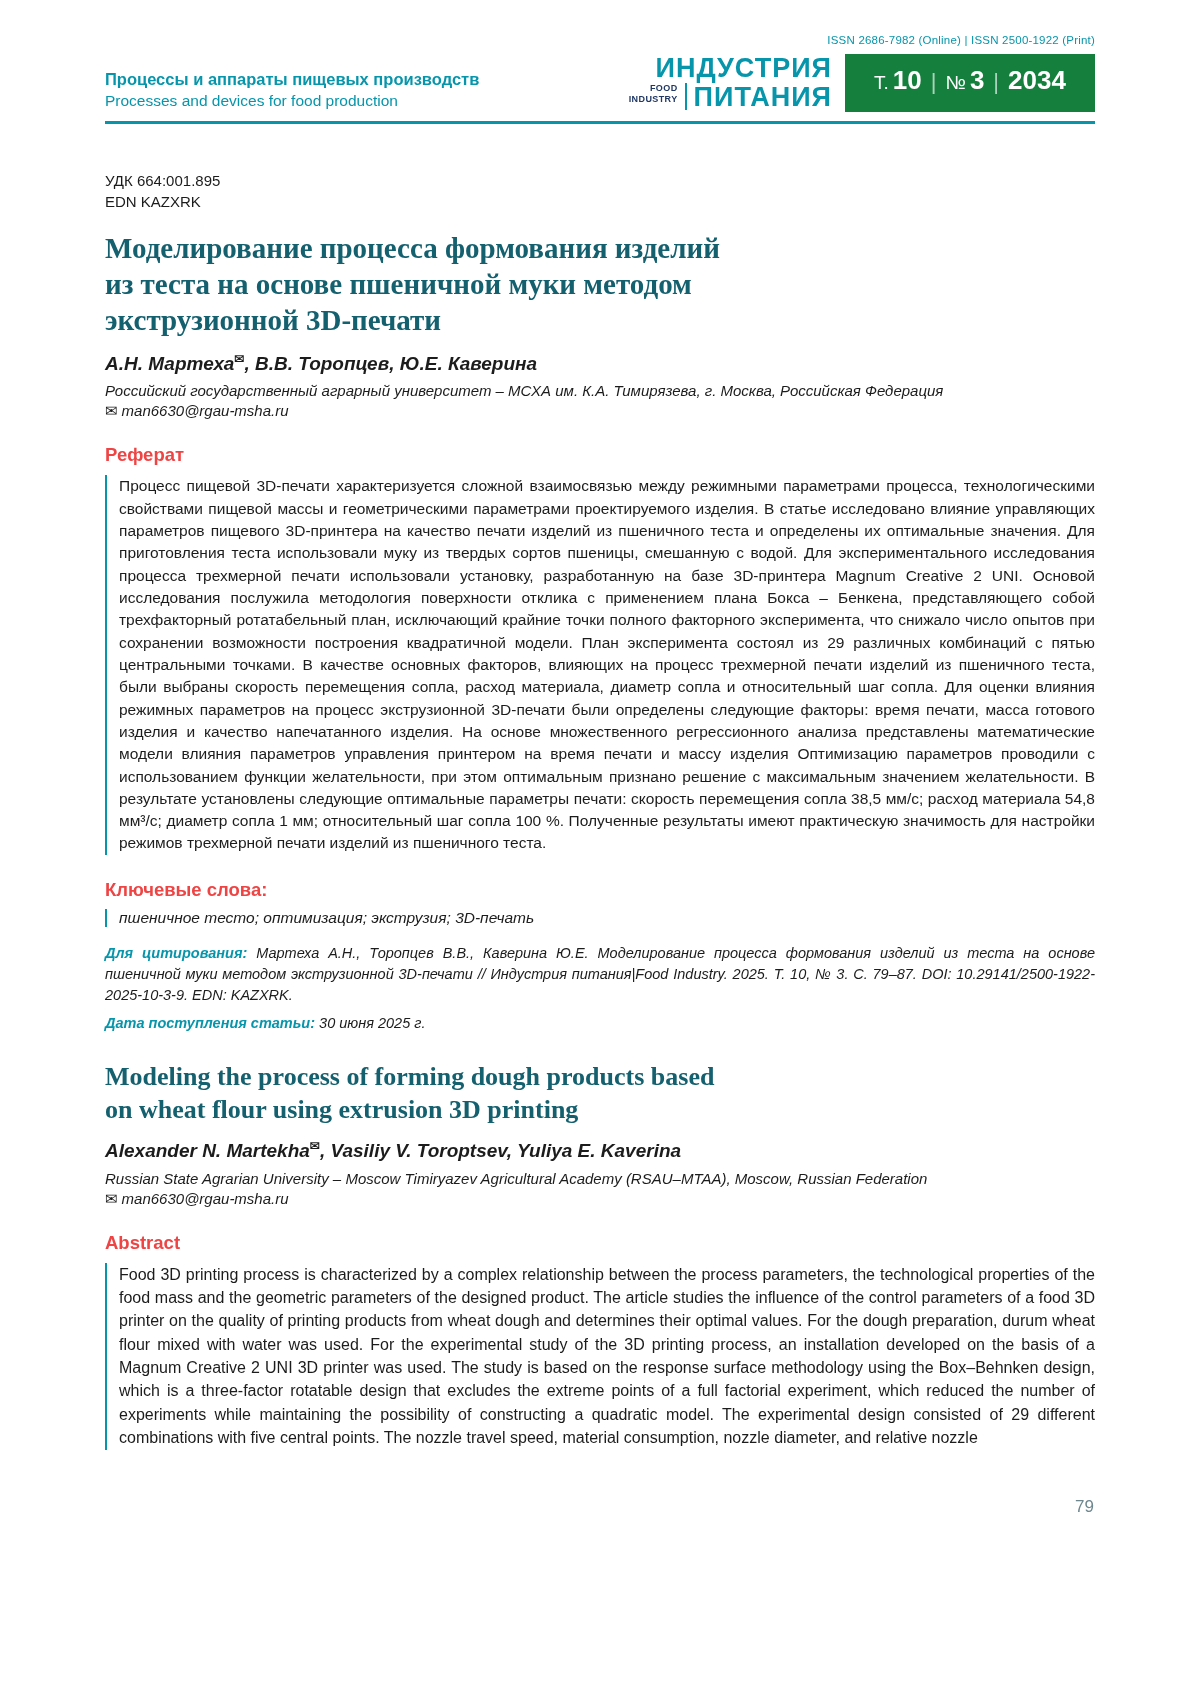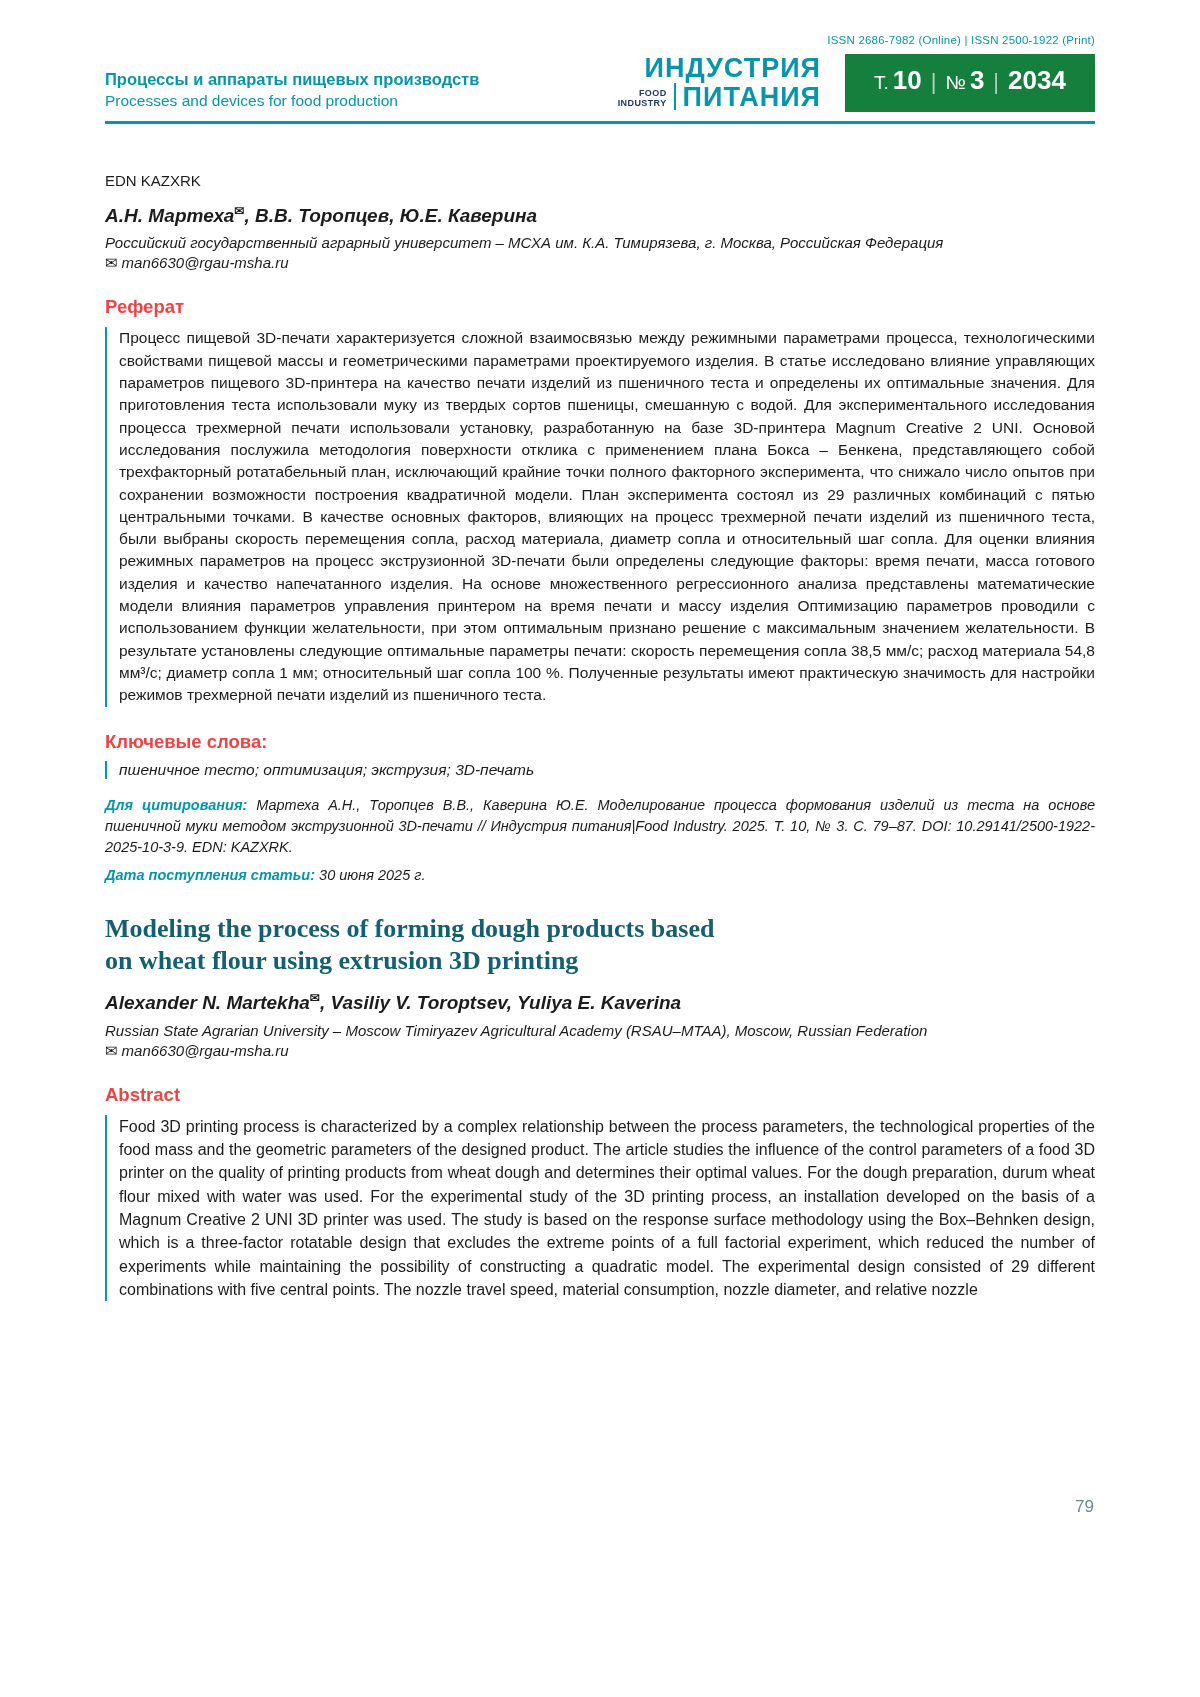--- a/index.html
+++ b/index.html
@@ -25,27 +25,27 @@
     display: flex;
     justify-content: space-between;
     align-items: flex-end;
     border-bottom: 3px solid #0795ab;
     padding-bottom: 9px;
   }
   .journal-names { padding-bottom: 2px; }
   .journal-ru { color: #0795ab; font-weight: bold; font-size: 16.5px; }
   .journal-en { color: #0795ab; font-size: 15.5px; margin-top: 3px; }
 
-  .brand { display: flex; align-items: stretch; gap: 24px; }
+  .brand { display: flex; align-items: stretch; gap: 13px; }
   .logo { display: flex; flex-direction: column; align-items: flex-end; justify-content: flex-end; }
   .logo-line1 {
     color: #0795ab; font-weight: bold; font-size: 27px;
     letter-spacing: 1px; line-height: 1.05;
   }
-  .logo-line2 { display: flex; align-items: flex-end; gap: 7px; margin-top: 1px; }
+  .logo-line2 { display: flex; align-items: flex-start; gap: 7px; margin-top: 1px; }
   .logo-small {
     font-size: 9px; font-weight: bold; color: #203864;
     text-align: right; line-height: 1.15; letter-spacing: 0.4px;
     padding-bottom: 3px;
   }
   .logo-div { width: 2px; background: #0795ab; align-self: stretch; margin-bottom: 2px; }
   .logo-pitaniya {
     color: #0795ab; font-weight: bold; font-size: 27px;
     letter-spacing: 1px; line-height: 1.05;
   }
@@ -167,23 +167,27 @@
         <span><span class="vb-label">Т.</span><b>10</b></span>
         <span class="vb-sep">|</span>
         <span><span class="vb-label">№</span><b>3</b></span>
         <span class="vb-sep">|</span>
         <b>2034</b>
       </div>
     </div>
   </div>
 
   <div class="meta">
+    <div>УДК 664:001.895</div>
     <div>EDN KAZXRK</div>
   </div>
 
+  <h1 class="title-ru">Моделирование процесса формования изделий
+из теста на основе пшеничной муки методом
+экструзионной 3D-печати</h1>
 
   <div class="authors"><span>А.Н. Мартеха</span><sup class="env">✉</sup><span>, В.В. Торопцев, Ю.Е. Каверина</span></div>
 
   <div class="affiliation">Российский государственный аграрный университет – МСХА им. К.А. Тимирязева, г. Москва, Российская Федерация</div>
 
   <div class="email-line"><span class="env-inline">✉</span><a href="#">man6630@rgau-msha.ru</a></div>
 
   <div class="section-heading">Реферат</div>
   <div class="abstract-block">Процесс пищевой 3D-печати характеризуется сложной взаимосвязью между режимными параметрами процесса, технологическими свойствами пищевой массы и геометрическими параметрами проектируемого изделия. В статье исследовано влияние управляющих параметров пищевого 3D-принтера на качество печати изделий из пшеничного теста и определены их оптимальные значения. Для приготовления теста использовали муку из твердых сортов пшеницы, смешанную с водой. Для экспериментального исследования процесса трехмерной печати использовали установку, разработанную на базе 3D-принтера Magnum Creative 2 UNI. Основой исследования послужила методология поверхности отклика с применением плана Бокса – Бенкена, представляющего собой трехфакторный ротатабельный план, исключающий крайние точки полного факторного эксперимента, что снижало число опытов при сохранении возможности построения квадратичной модели. План эксперимента состоял из 29 различных комбинаций с пятью центральными точками. В качестве основных факторов, влияющих на процесс трехмерной печати изделий из пшеничного теста, были выбраны скорость перемещения сопла, расход материала, диаметр сопла и относительный шаг сопла. Для оценки влияния режимных параметров на процесс экструзионной 3D-печати были определены следующие факторы: время печати, масса готового изделия и качество напечатанного изделия. На основе множественного регрессионного анализа представлены математические модели влияния параметров управления принтером на время печати и массу изделия Оптимизацию параметров проводили с использованием функции желательности, при этом оптимальным признано решение с максимальным значением желательности. В результате установлены следующие оптимальные параметры печати: скорость перемещения сопла 38,5 мм/с; расход материала 54,8 мм³/с; диаметр сопла 1 мм; относительный шаг сопла 100 %. Полученные результаты имеют практическую значимость для настройки режимов трехмерной печати изделий из пшеничного теста.</div>
 

